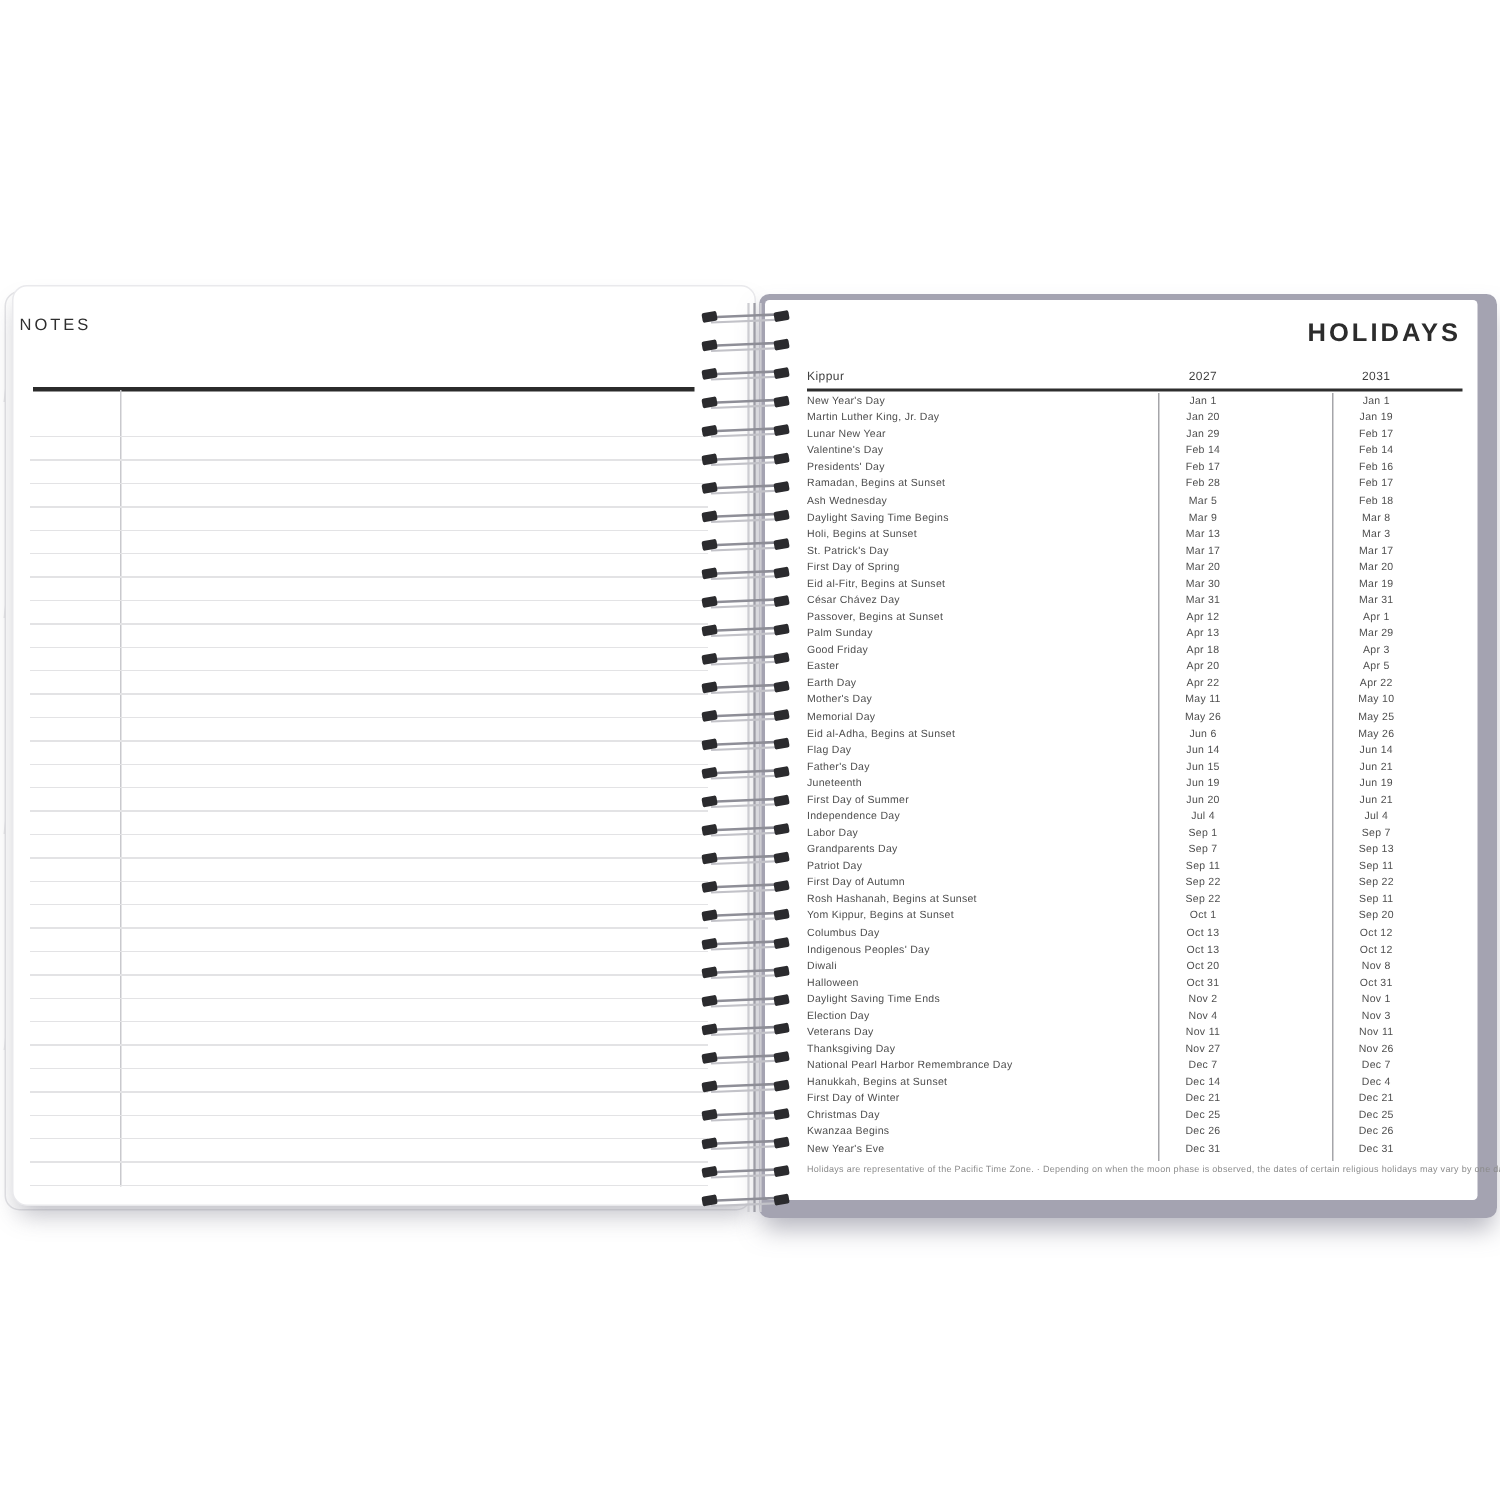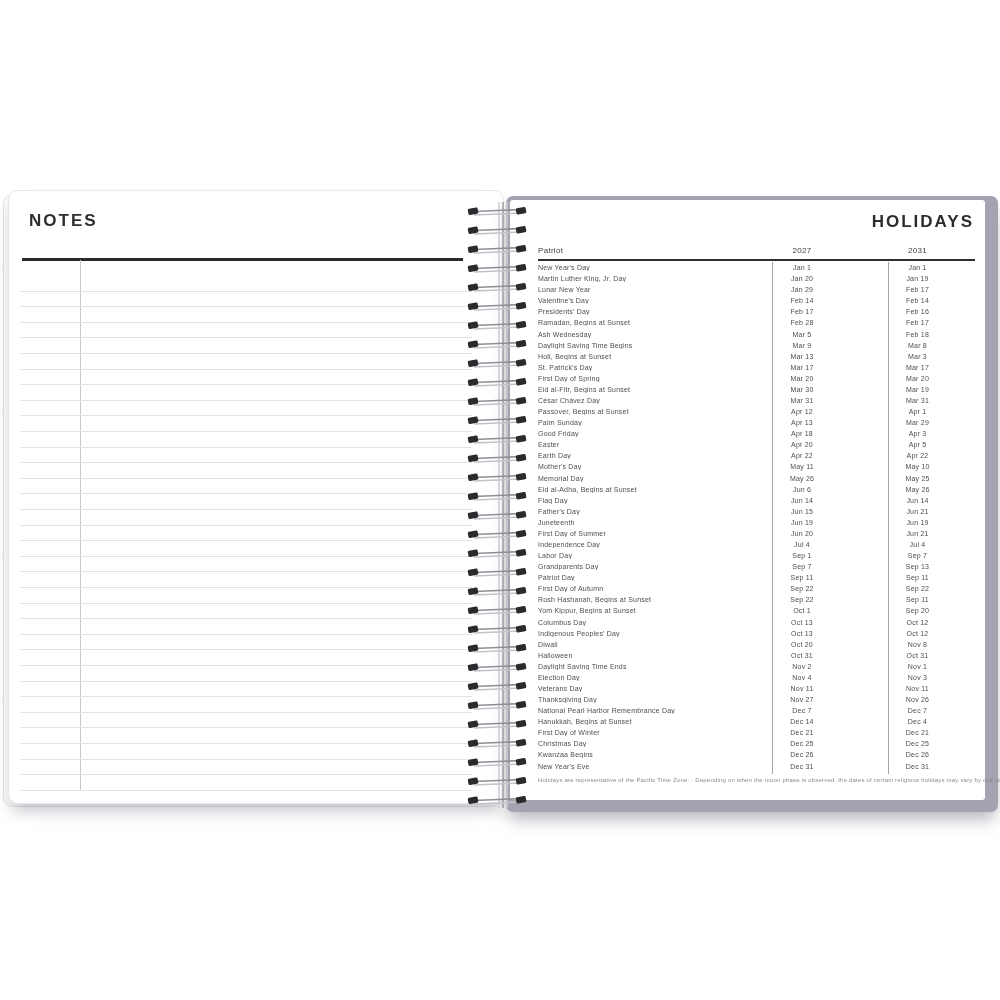--- a/index.html
+++ b/index.html
@@ -5,21 +5,21 @@
   html,body{margin:0;padding:0;background:#fff;}
   .stage{position:relative;width:1000px;height:1000px;background:#ffffff;overflow:hidden;
          font-family:"Liberation Sans",sans-serif;}
 
   
   .left-under{position:absolute;left:3px;top:194px;width:496px;height:611px;
               background:#fdfdfd;border:1px solid #e3e3e6;border-radius:10px;}
   .left-page{position:absolute;left:8px;top:190px;width:494px;height:612px;
              background:#ffffff;border:1px solid #e9e9ec;border-radius:10px;
              box-shadow:0 10px 16px -4px rgba(115,115,130,.45);}
-  .notes-title{position:absolute;left:20px;top:20px;font-size:17px;font-weight:700;
+  .notes-title{position:absolute;left:4px;top:20px;font-size:11px;font-weight:400;
                letter-spacing:2px;color:#2e2e2e;}
   .notes-head-rule{position:absolute;left:13px;top:67px;width:441px;height:2.5px;background:#2b2b2b;}
   .notes-margin-line{position:absolute;left:71px;top:69px;width:1px;height:531px;background:#c9c9cd;}
   .notes-lines{position:absolute;left:11px;top:85px;width:452px;height:517px;
     background:repeating-linear-gradient(to bottom,transparent 0px,transparent 14.6px,#e3e3e5 14.6px,#e3e3e5 15.6px);}
 
   
   .right-cover{position:absolute;left:506px;top:196px;width:492px;height:616px;
                background:#a4a3b1;border-radius:7px;
                box-shadow:0 10px 16px -3px rgba(110,110,128,.5);}
@@ -68,21 +68,21 @@
     <div class="notes-head-rule"></div>
     <div class="notes-margin-line"></div>
     <div class="notes-lines"></div>
   </div>
 
   <div class="right-cover">
     <div class="right-page">
       <div class="holidays-title">HOLIDAYS</div>
 
       <div class="t-header t-grid">
-        <span class="c1">Patriot</span>
+        <span class="c1">Kippur</span>
         <span class="c2">2027</span>
         <span class="c3">2031</span>
       </div>
       <div class="t-underline"></div>
       <div class="t-divider t-div1"></div>
       <div class="t-divider t-div2"></div>
 
       <div class="t-body">
 
       <div class="t-row t-grid">

